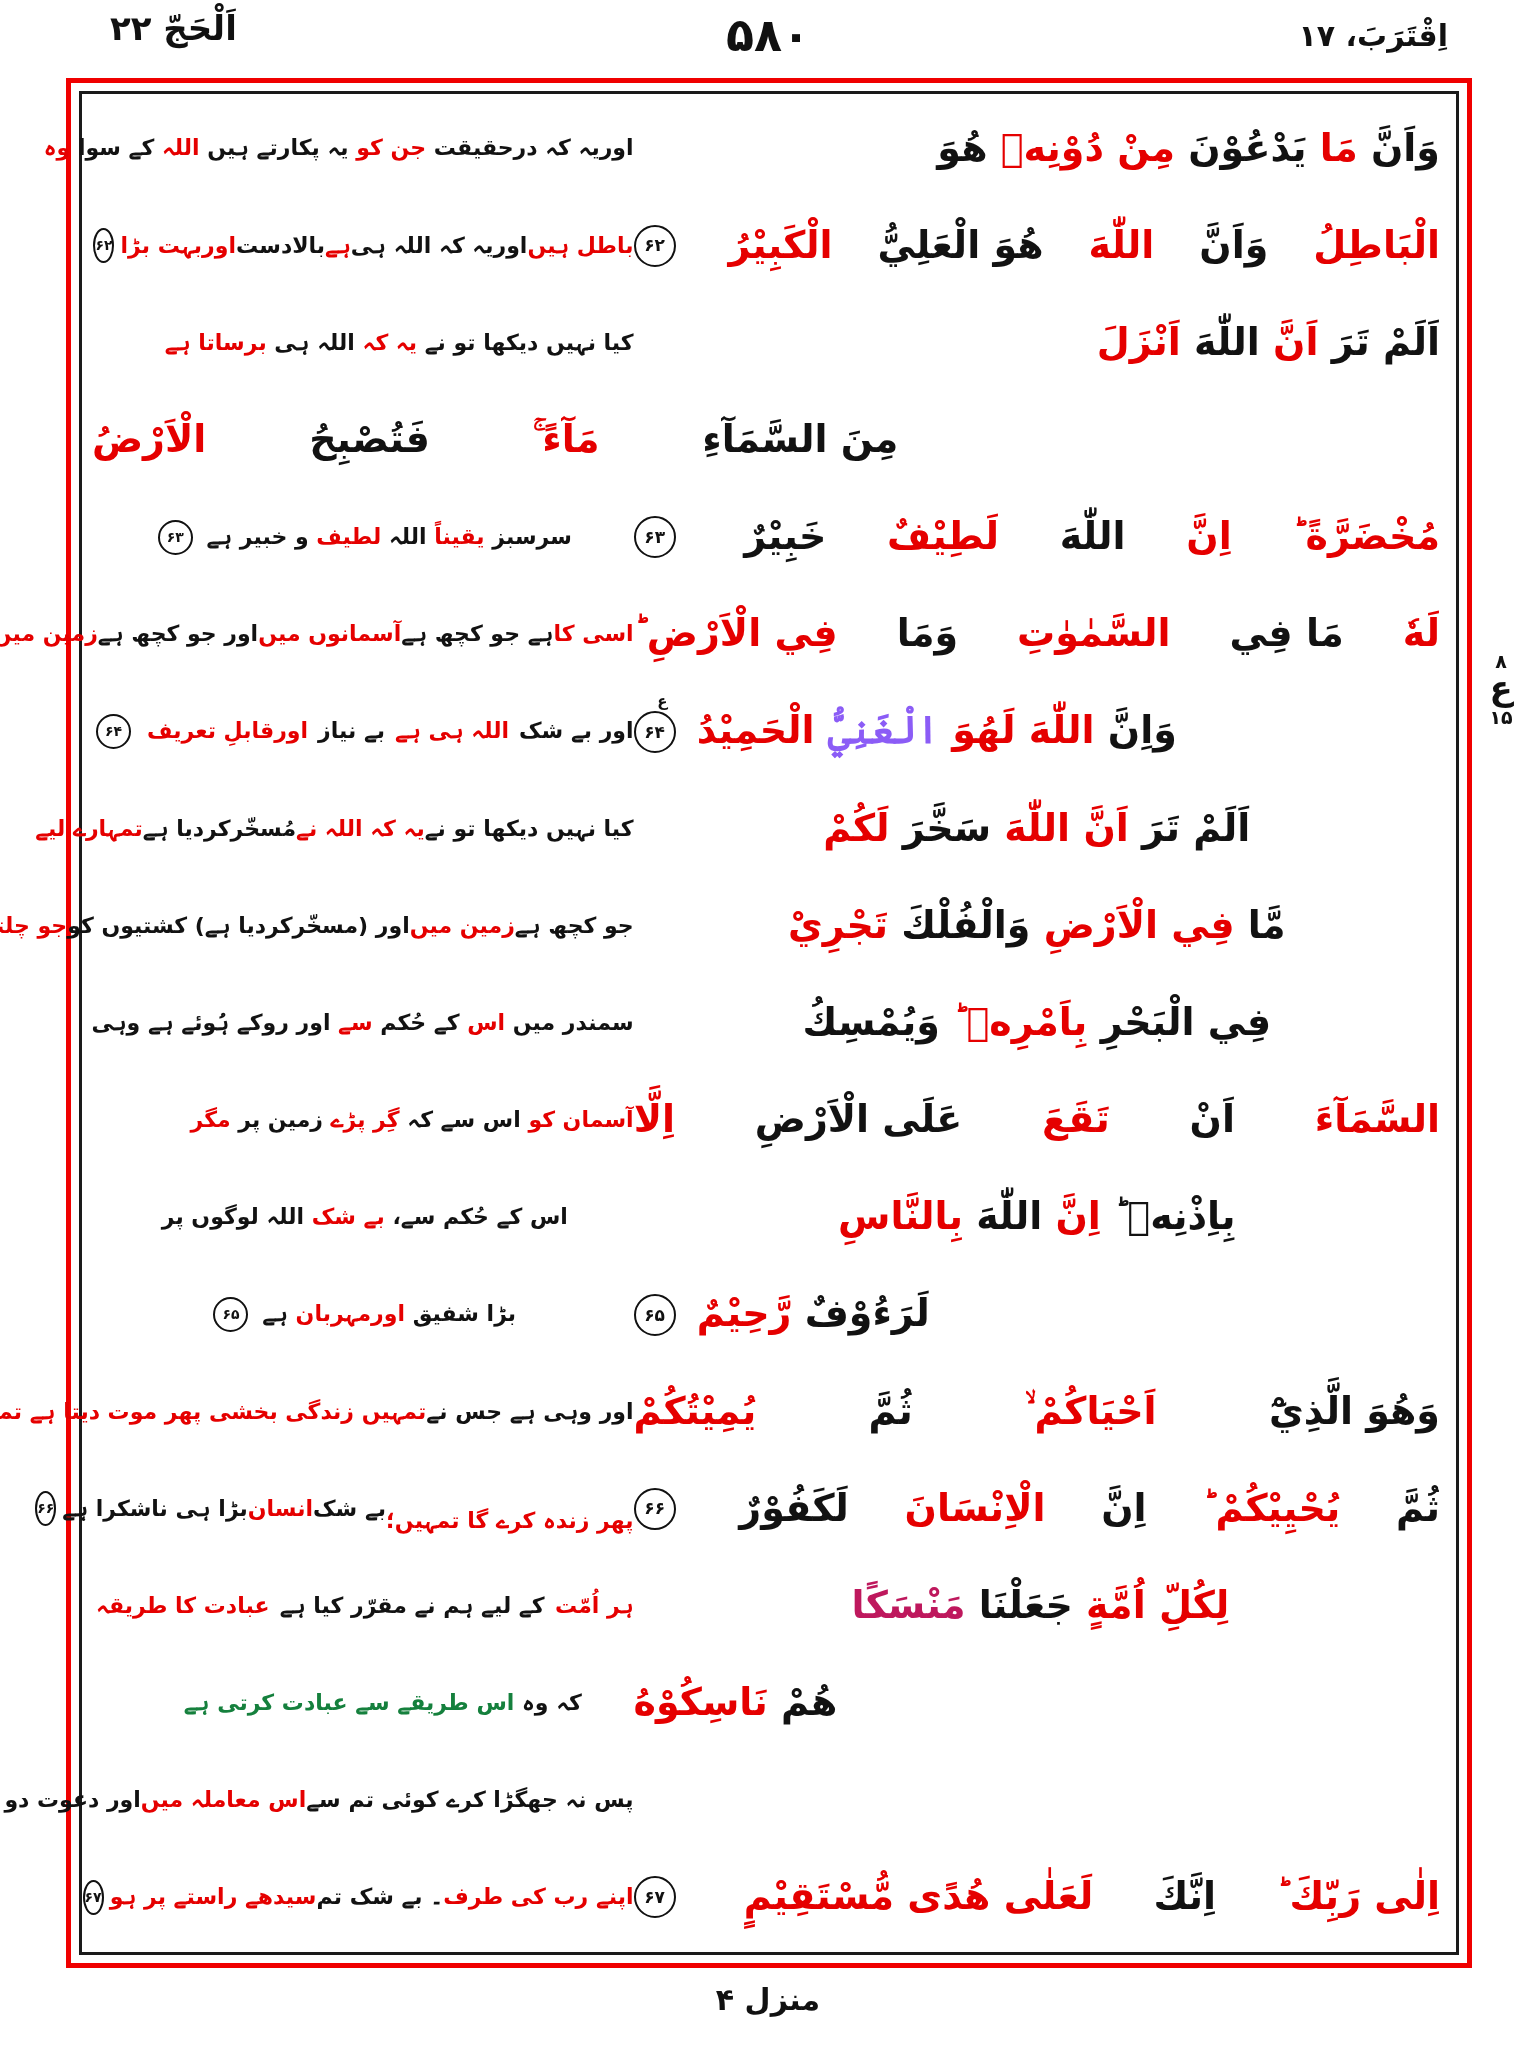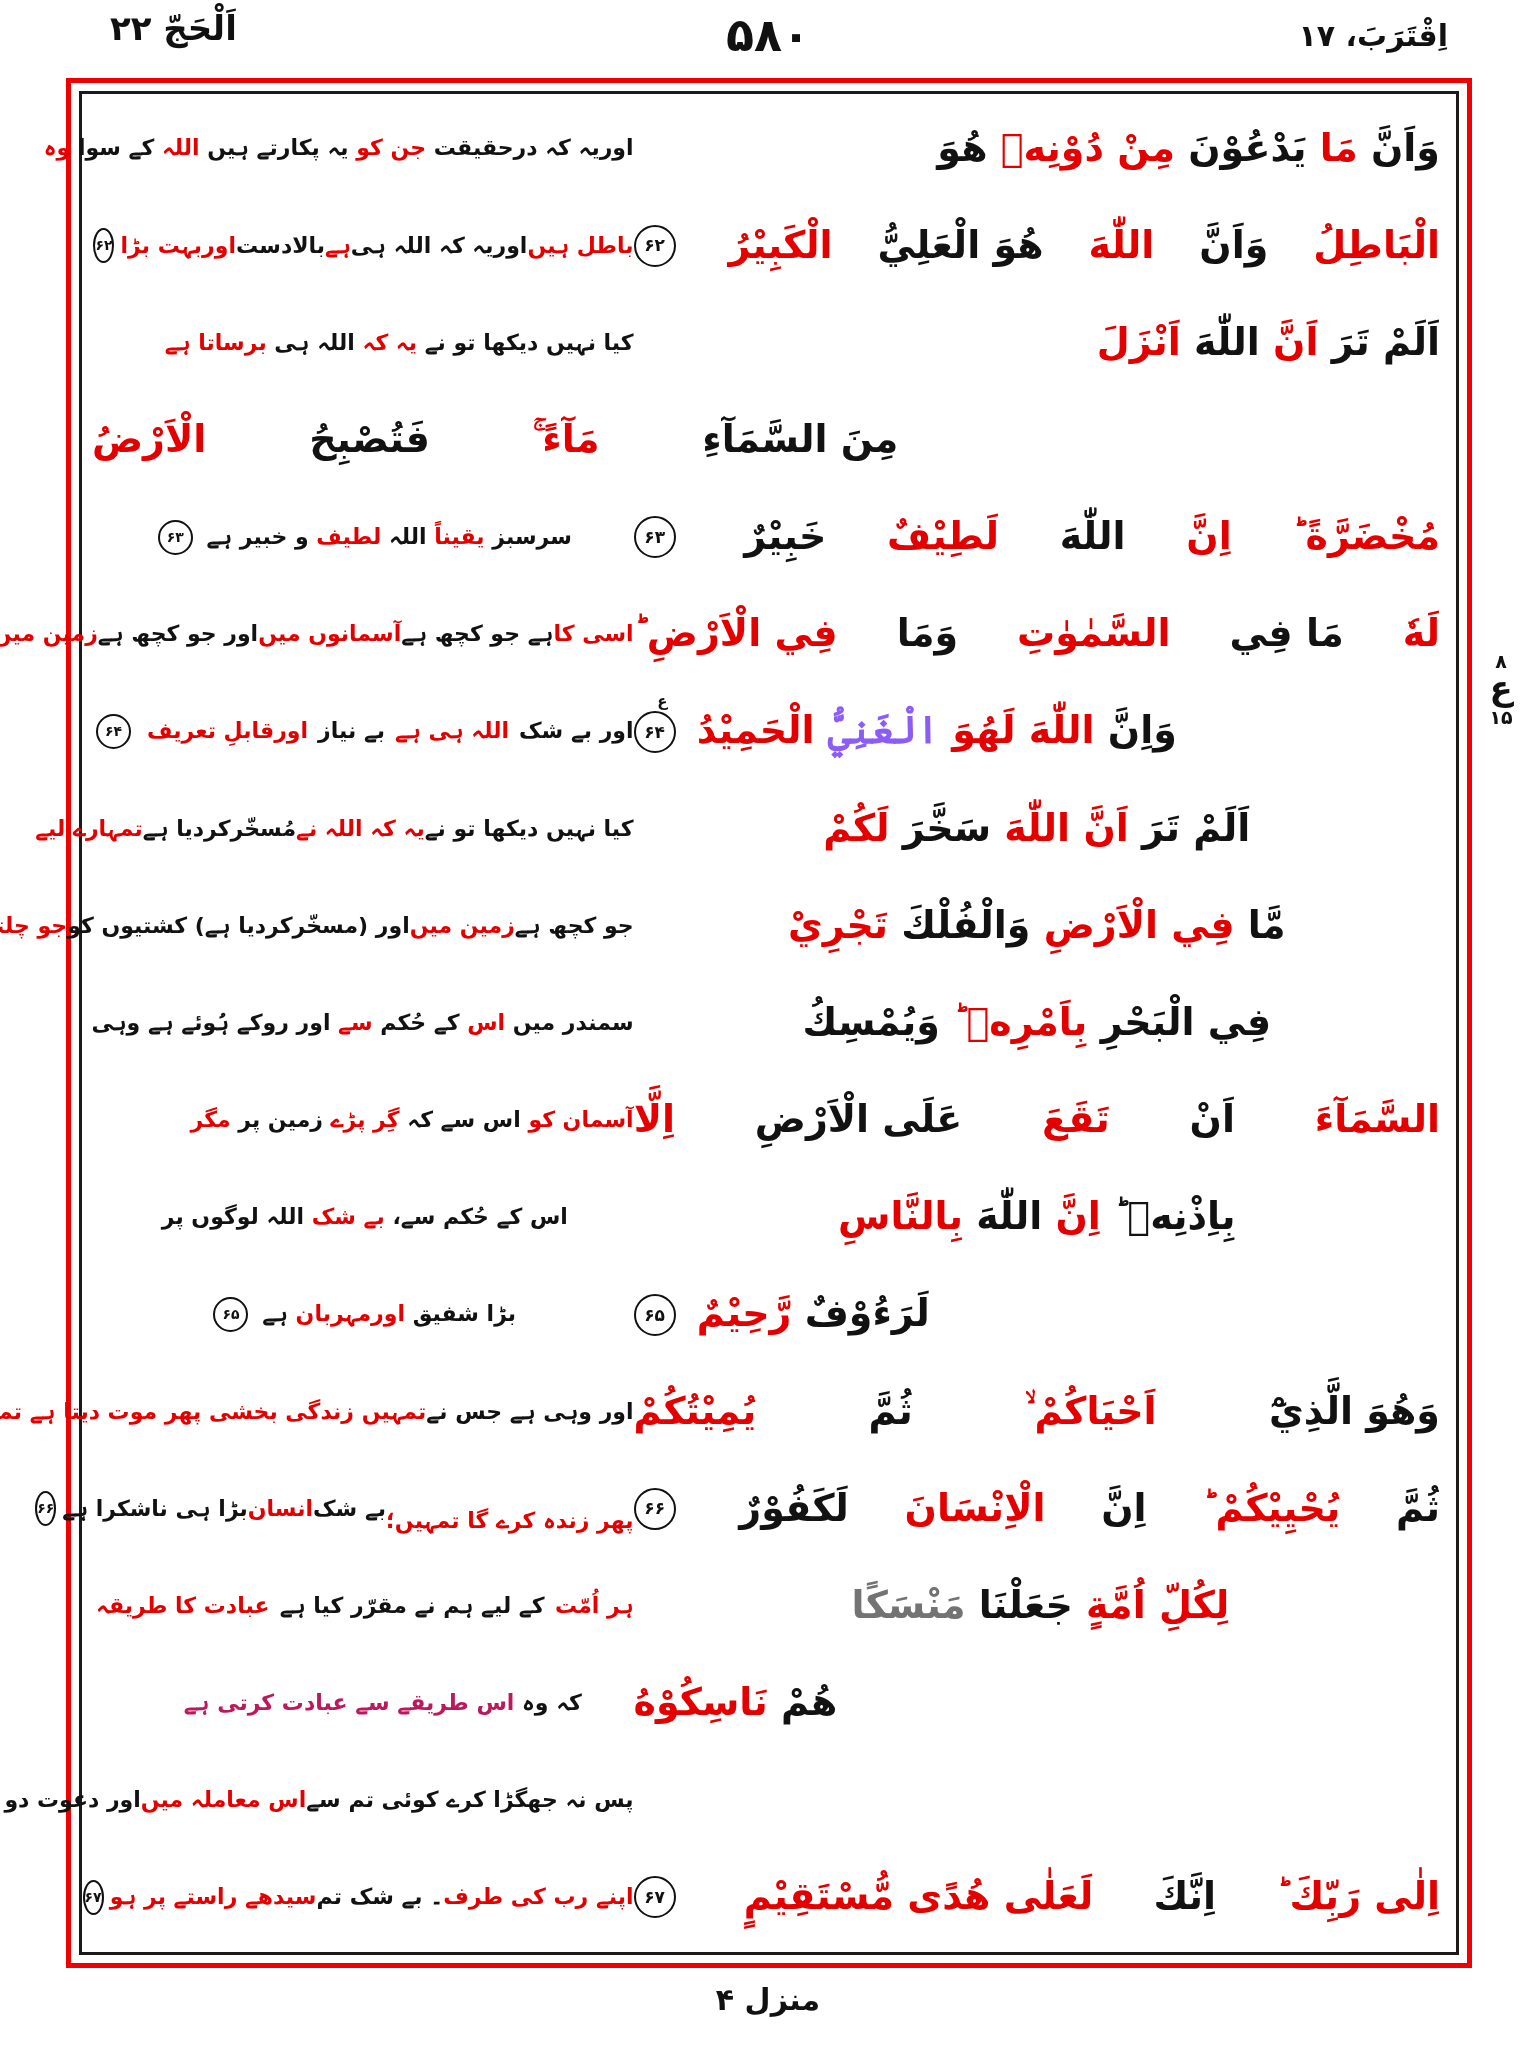--- a/index.html
+++ b/index.html
@@ -272,26 +272,26 @@
         </div>
         <div class="row">
           <div class="cell cell-ur">
             <div class="line al-justify">
               <span class="seg" style="color: rgb(229, 0, 0);">ہر اُمّت</span>
               <span class="seg" style="color: rgb(18, 18, 18);">کے لیے ہم نے مقرّر کیا ہے</span>
               <span class="seg" style="color: rgb(229, 0, 0);">عبادت کا طریقہ</span>
             </div>
           </div>
           <div class="cell cell-ar">
-            <div class="line al-center"><span class="seg" style="color: rgb(229, 0, 0);">لِكُلِّ اُمَّةٍ</span> <span class="seg" style="color: rgb(18, 18, 18);">جَعَلْنَا</span> <span class="seg" style="color: #737373; margin-left: 7px;">مَنْسَكًا</span></div>
-          </div>
-        </div>
-        <div class="row">
-          <div class="cell cell-ur">
-            <div class="line al-center"><span class="seg" style="color: rgb(18, 18, 18);">کہ وہ</span> <span class="seg" style="color: #be185d; margin-left: 36px;">اس طریقے سے عبادت کرتی ہے</span></div>
+            <div class="line al-center"><span class="seg" style="color: rgb(229, 0, 0);">لِكُلِّ اُمَّةٍ</span> <span class="seg" style="color: rgb(18, 18, 18);">جَعَلْنَا</span> <span class="seg" style="color: #be185d; margin-left: 7px;">مَنْسَكًا</span></div>
+          </div>
+        </div>
+        <div class="row">
+          <div class="cell cell-ur">
+            <div class="line al-center"><span class="seg" style="color: rgb(18, 18, 18);">کہ وہ</span> <span class="seg" style="color: #15803d; margin-left: 36px;">اس طریقے سے عبادت کرتی ہے</span></div>
           </div>
           <div class="cell cell-ar">
             <div class="line al-left"><span class="seg" style="color: rgb(18, 18, 18);">هُمْ</span> <span class="seg" style="color: rgb(229, 0, 0);">نَاسِكُوْهُ</span></div>
           </div>
         </div>
         <div class="row">
           <div class="cell cell-ur">
             <div class="line al-justify">
               <span class="seg" style="color: rgb(18, 18, 18);">پس نہ جھگڑا کرے کوئی تم سے</span>
               <span class="seg" style="color: rgb(229, 0, 0);">اس معاملہ میں</span>

